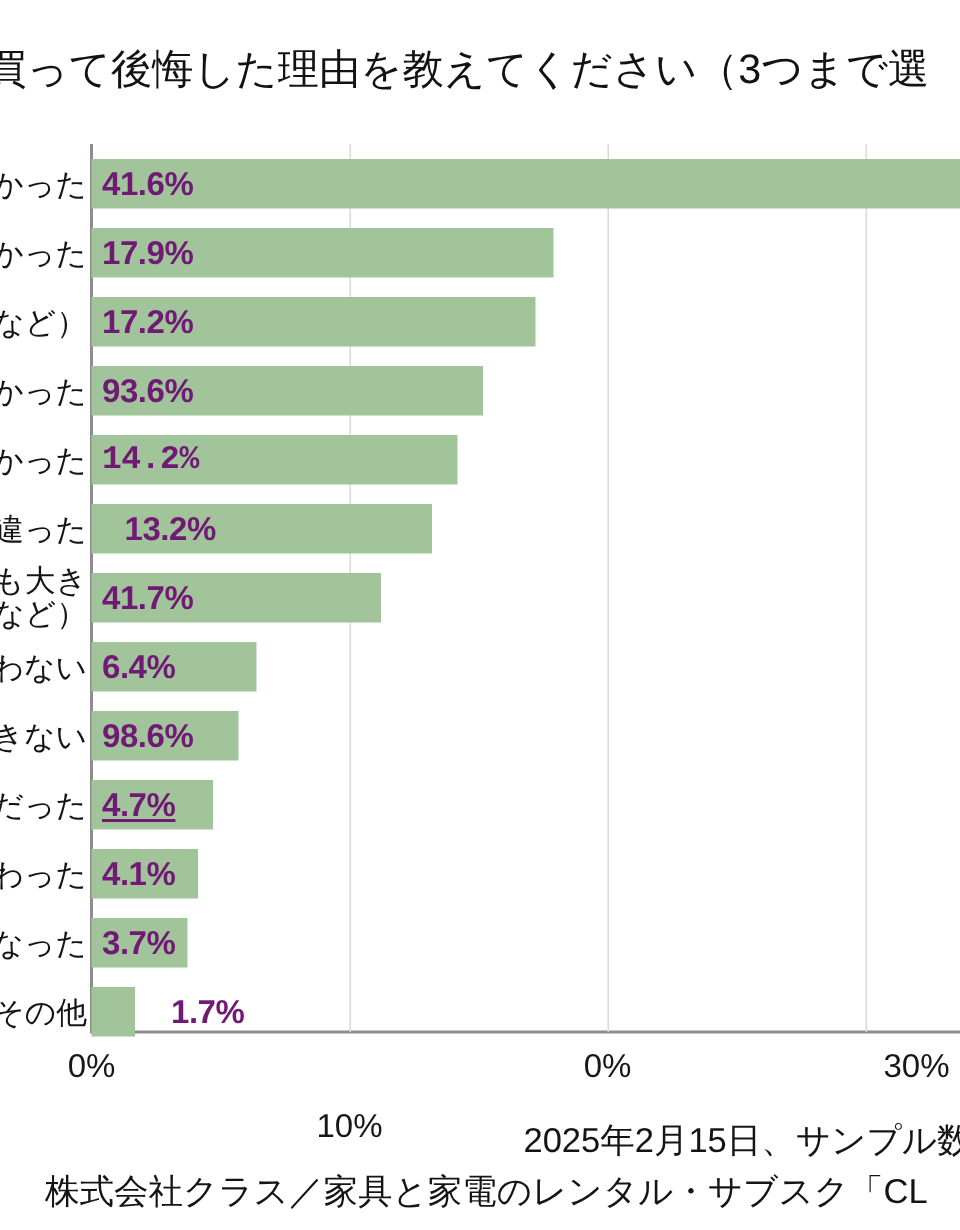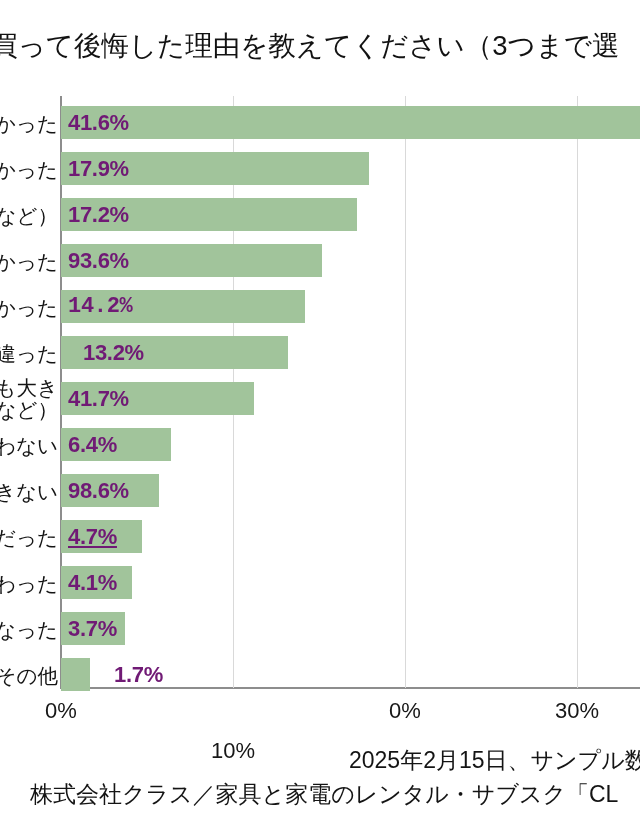--- a/index.html
+++ b/index.html
@@ -230,17 +230,17 @@
           <div>その他</div>
         </div>
       </div>
     </div>
 </div>
 
 <div id="xticks">
     <div class="xtick" style="left: 61px;">0%</div>
     <div class="xtick" style="left: 233px; margin-top: 40px;">10%</div>
     <div class="xtick" style="left: 405px;">0%</div>
-    <div class="xtick" style="left: 577px;">30%</div>
+    <div class="xtick" style="left: 611px;">30%</div>
   </div>
 
 <div class="footnote footnote-1">2025年2月15日、サンプル数</div>
 <div class="footnote footnote-2">株式会社クラス／家具と家電のレンタル・サブスク「CL</div>
 
 </body></html>

